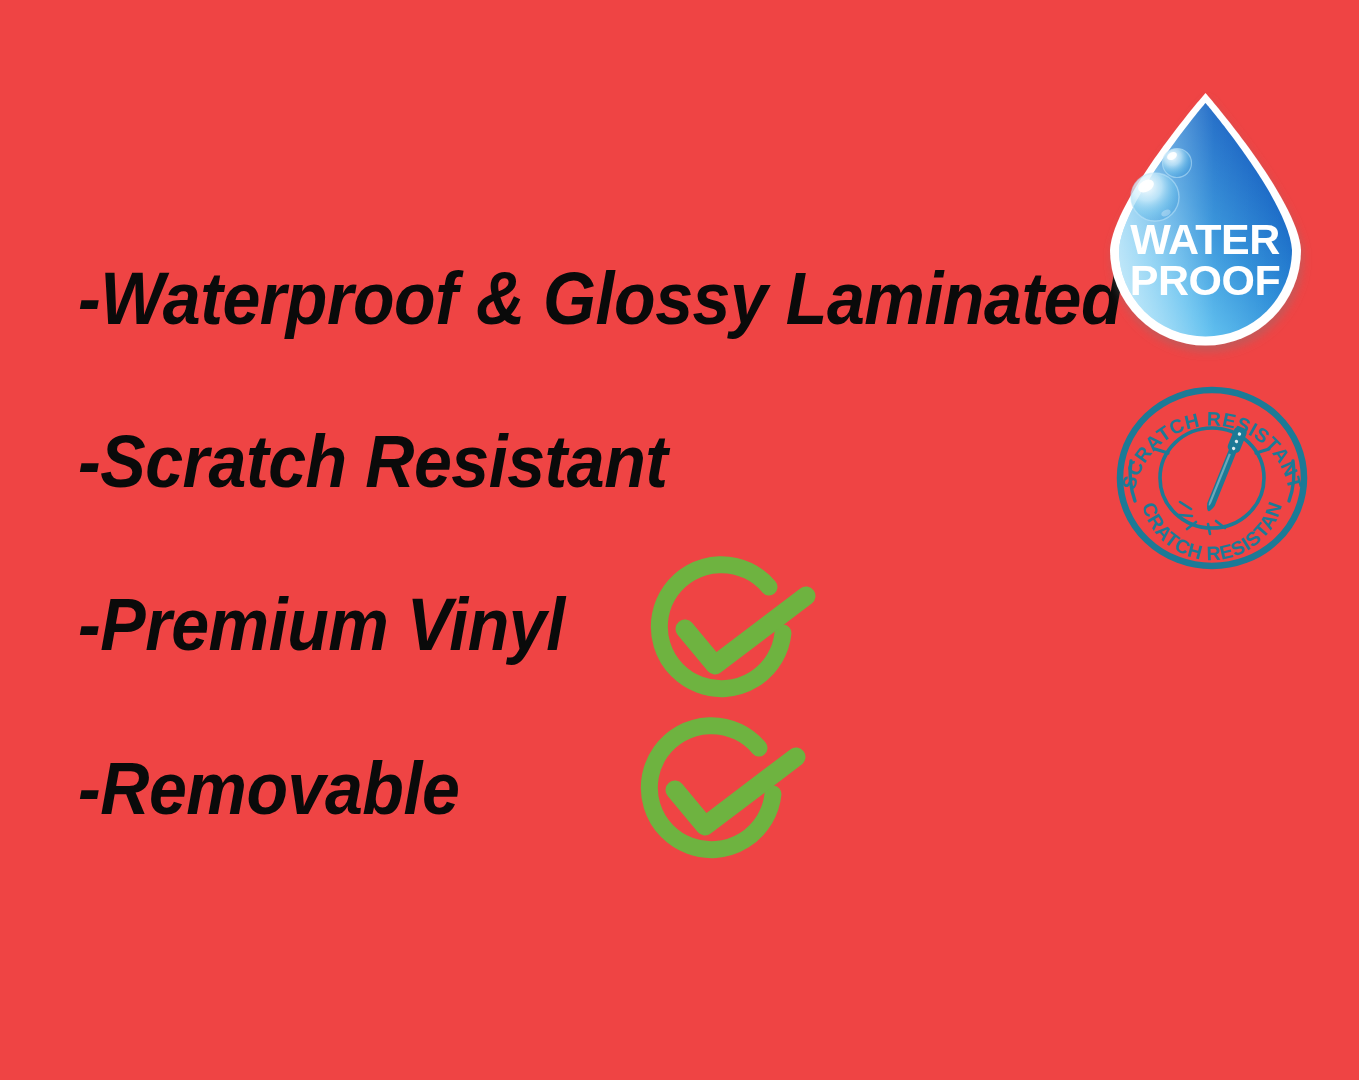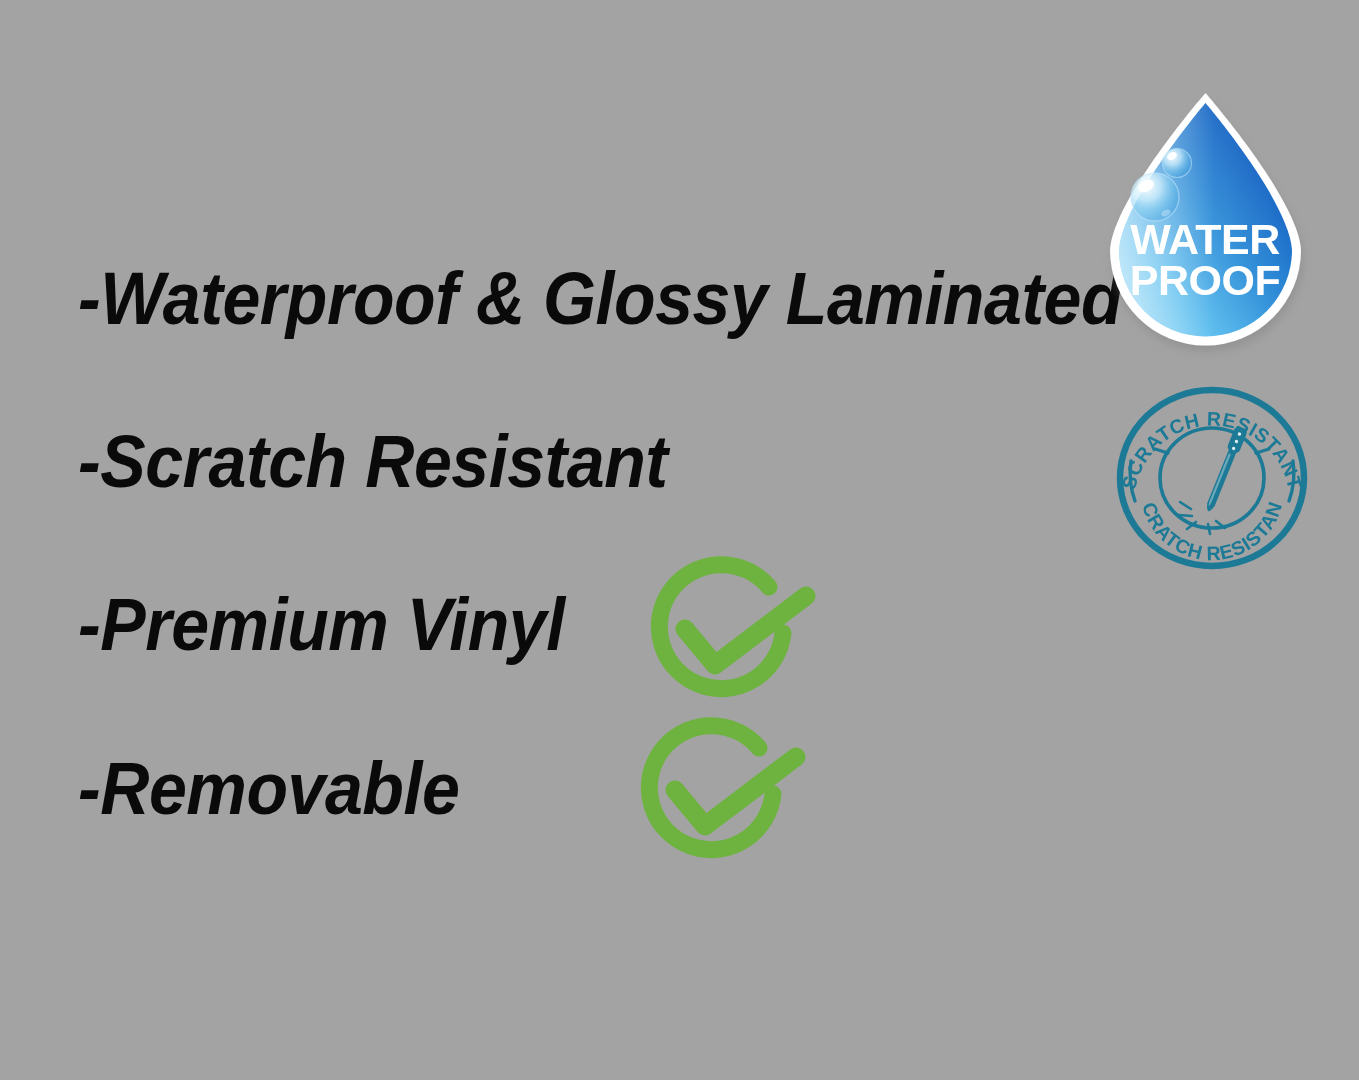--- a/index.html
+++ b/index.html
@@ -8,21 +8,21 @@
     padding: 0;
     background: #ffffff;
   }
   body {
     font-family: "Liberation Sans", sans-serif;
   }
   #canvas {
     position: relative;
     width: 1359px;
     height: 1080px;
-    background: #a3a3a3;
+    background: #ef4444;
     overflow: hidden;
   }
 
   
   .feature-line {
     position: absolute;
     left: 78px;
     white-space: nowrap;
     font-family: "Liberation Sans", sans-serif;
     font-weight: 700;

